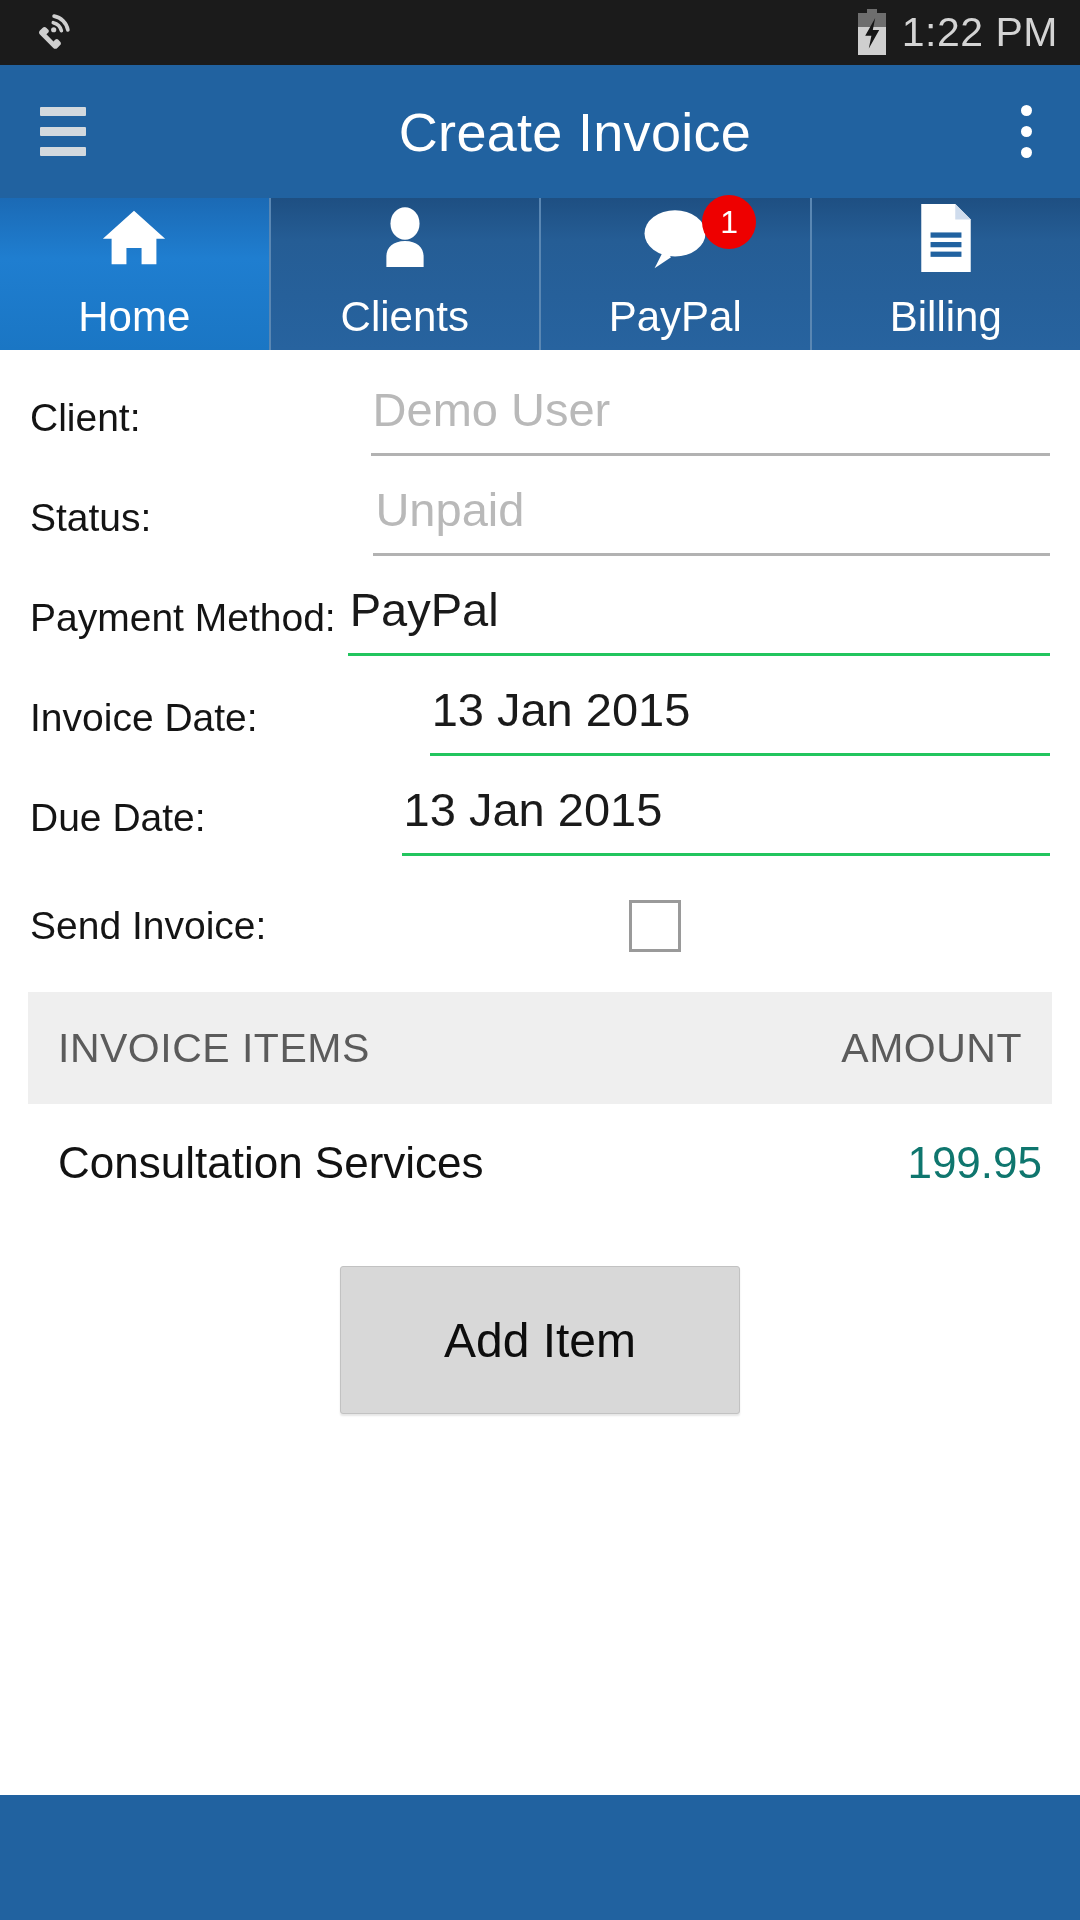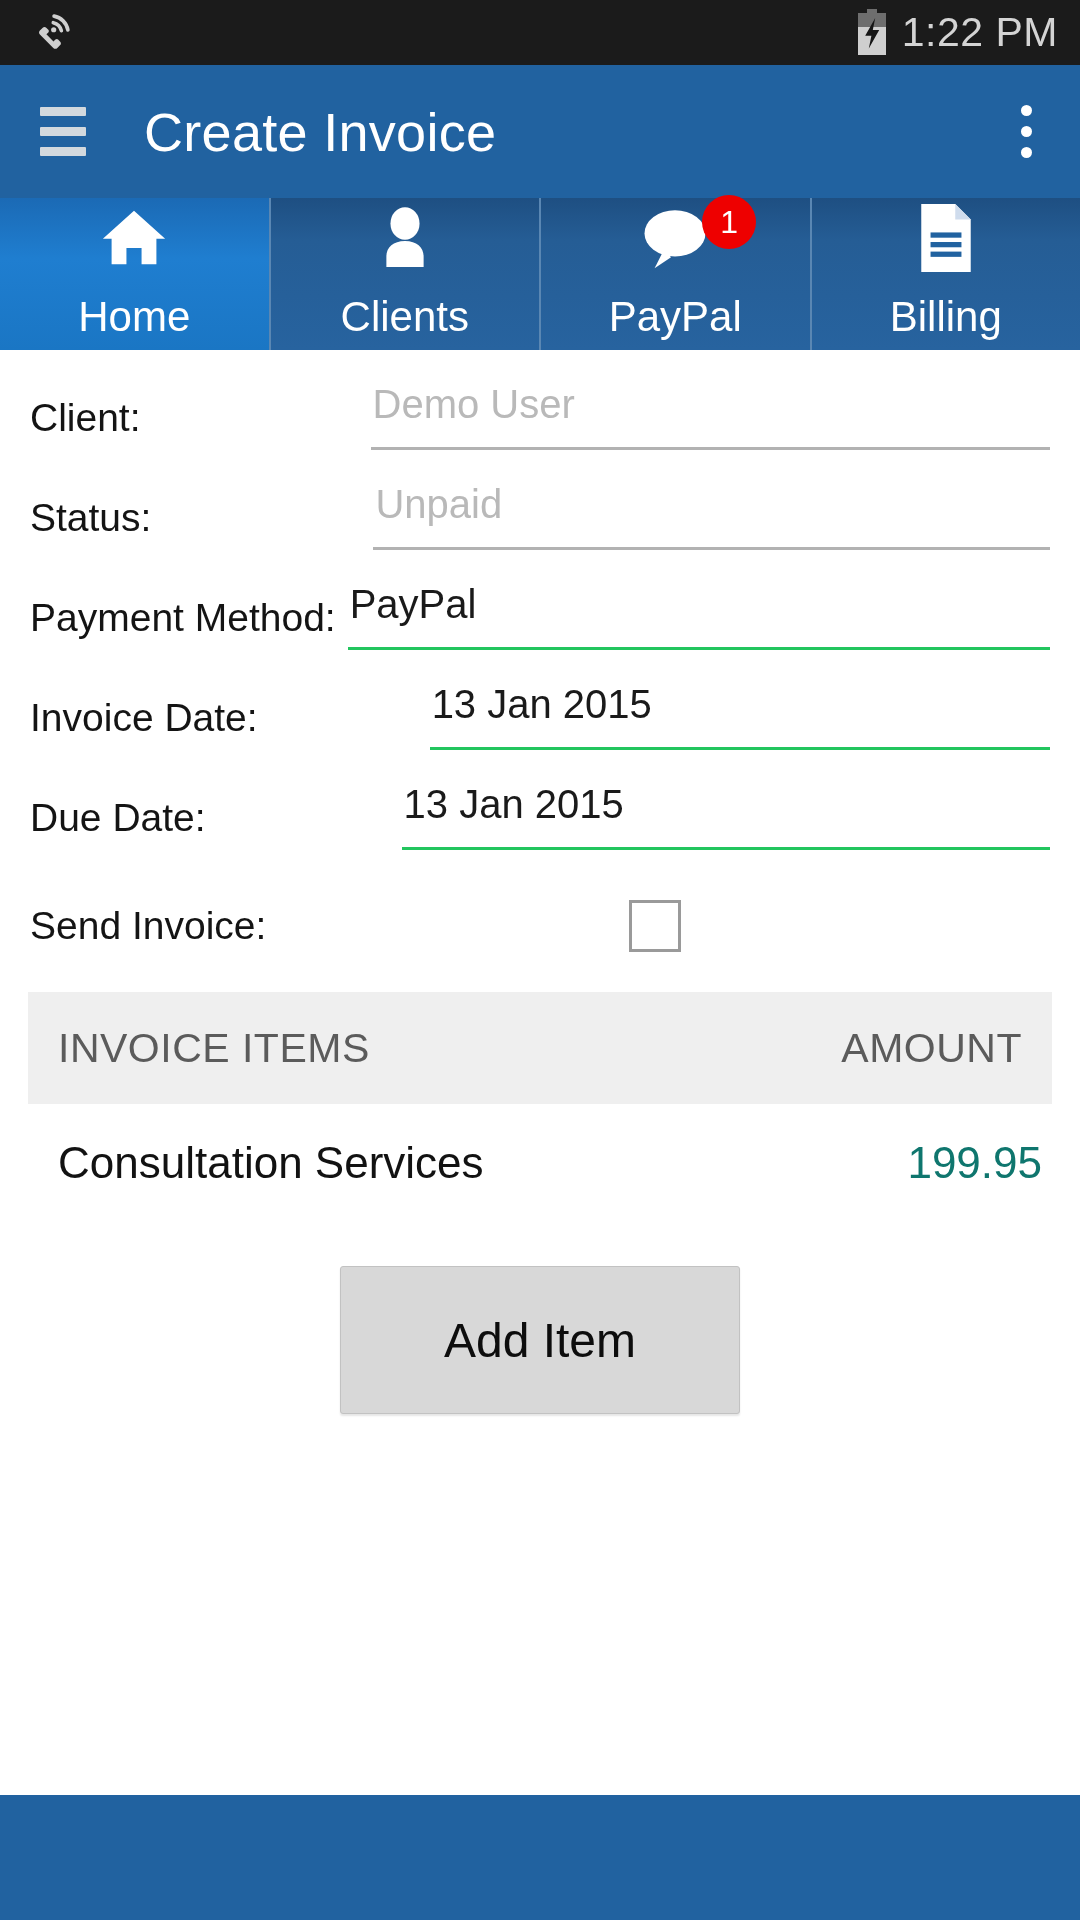--- a/index.html
+++ b/index.html
@@ -19,21 +19,21 @@
   }
   .sb-left { display:flex; align-items:center; }
   .sb-right { display:flex; align-items:center; gap: 14px; }
   .sb-time { color:#d4d4d4; font-size: 41px; letter-spacing: 0.5px; }
   .wifi-call-icon svg { display:block; }
   .battery-icon svg { display:block; }
 
   
   .toolbar {
     height: 133px; background: #2162a0;
-    display:flex; align-items:center; padding: 0 34px 0 40px;
+    display:flex; align-items:center; padding: 0 34px 0 40px; text-align: center;
   }
   .hamburger { width: 46px; display:flex; flex-direction:column; gap:11px; cursor:pointer; }
   .hamburger span { display:block; height: 9px; background:#d3d9de; border-radius:1px; }
   .toolbar-title {
     color:#ffffff; font-size: 54px; margin-left: 58px; flex:1;
     white-space:nowrap; letter-spacing:0.3px;
   }
   .overflow { width: 40px; display:flex; flex-direction:column; align-items:center; gap:10px; cursor:pointer; }
   .overflow i { width:11px; height:11px; border-radius:50%; background:#ffffff; display:block; }
 
@@ -69,21 +69,21 @@
   }
   .row .label {
     font-size: 39px; color:#141414; padding-top: 32px;
     white-space: nowrap;
   }
   .row .fieldwrap {
     flex: 1; margin-left: 14px;
     min-width: 0;
   }
   .row .field {
-    font-size: 40px; color:#1a1a1a;
+    font-size: 47px; color:#1a1a1a;
     padding: 18px 0 16px 2px;
     border-bottom: 3px solid #22c55e;
     min-height: 86px;
     white-space:nowrap;
   }
   .row .field.placeholder { color:#b9b9b9; border-bottom-color:#b2b2b2; }
   .row.client .fieldwrap { margin-left: 230px; }
   .row.status .fieldwrap { margin-left: 222px; }
   .row.payment .fieldwrap { margin-left: 12px; }
   .row.invdate .fieldwrap { margin-left: 172px; }

